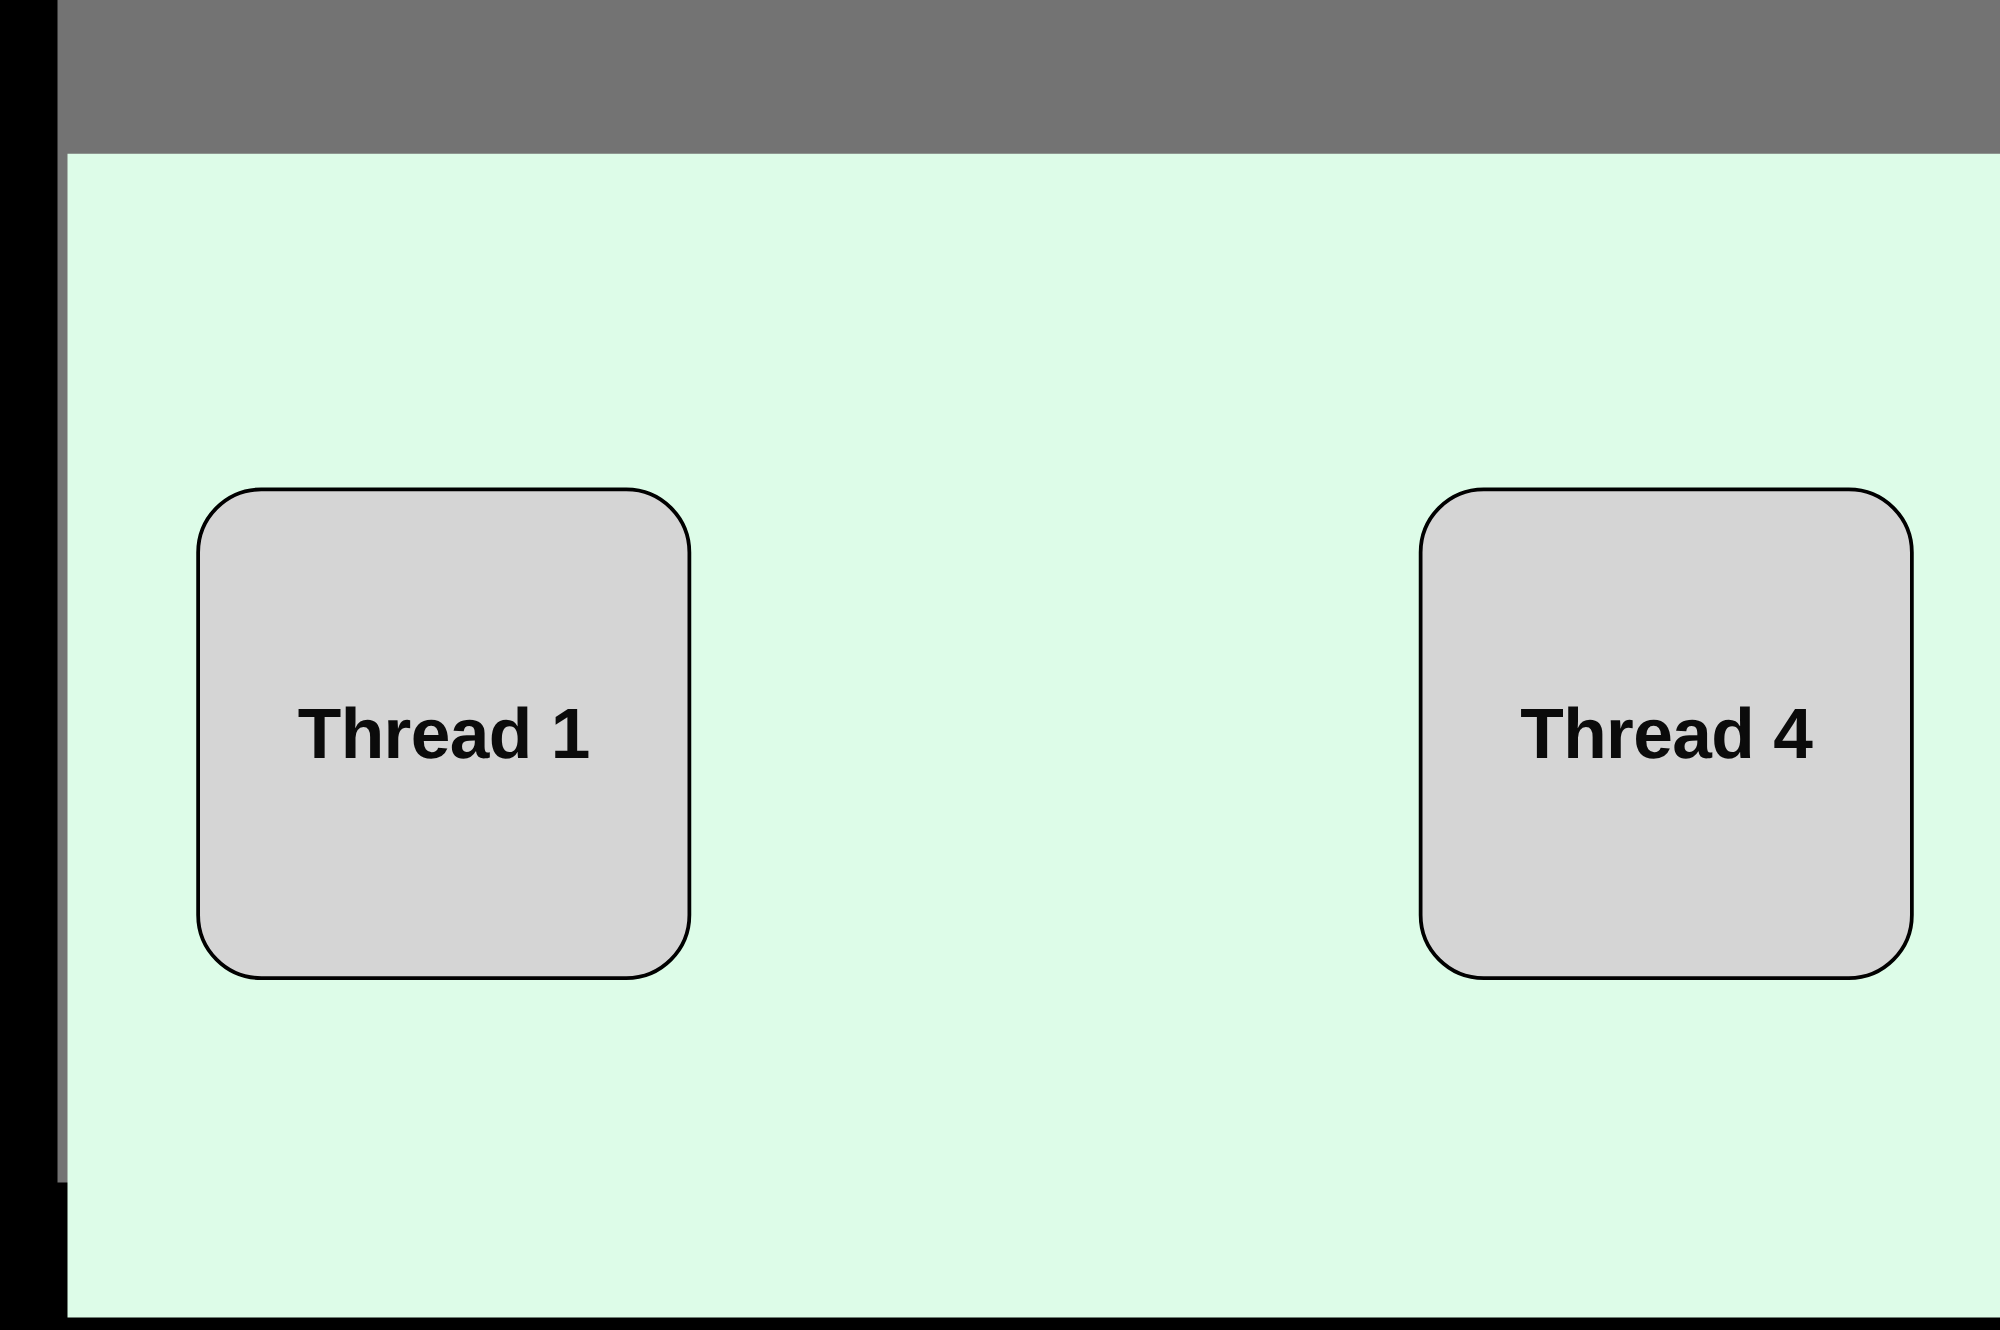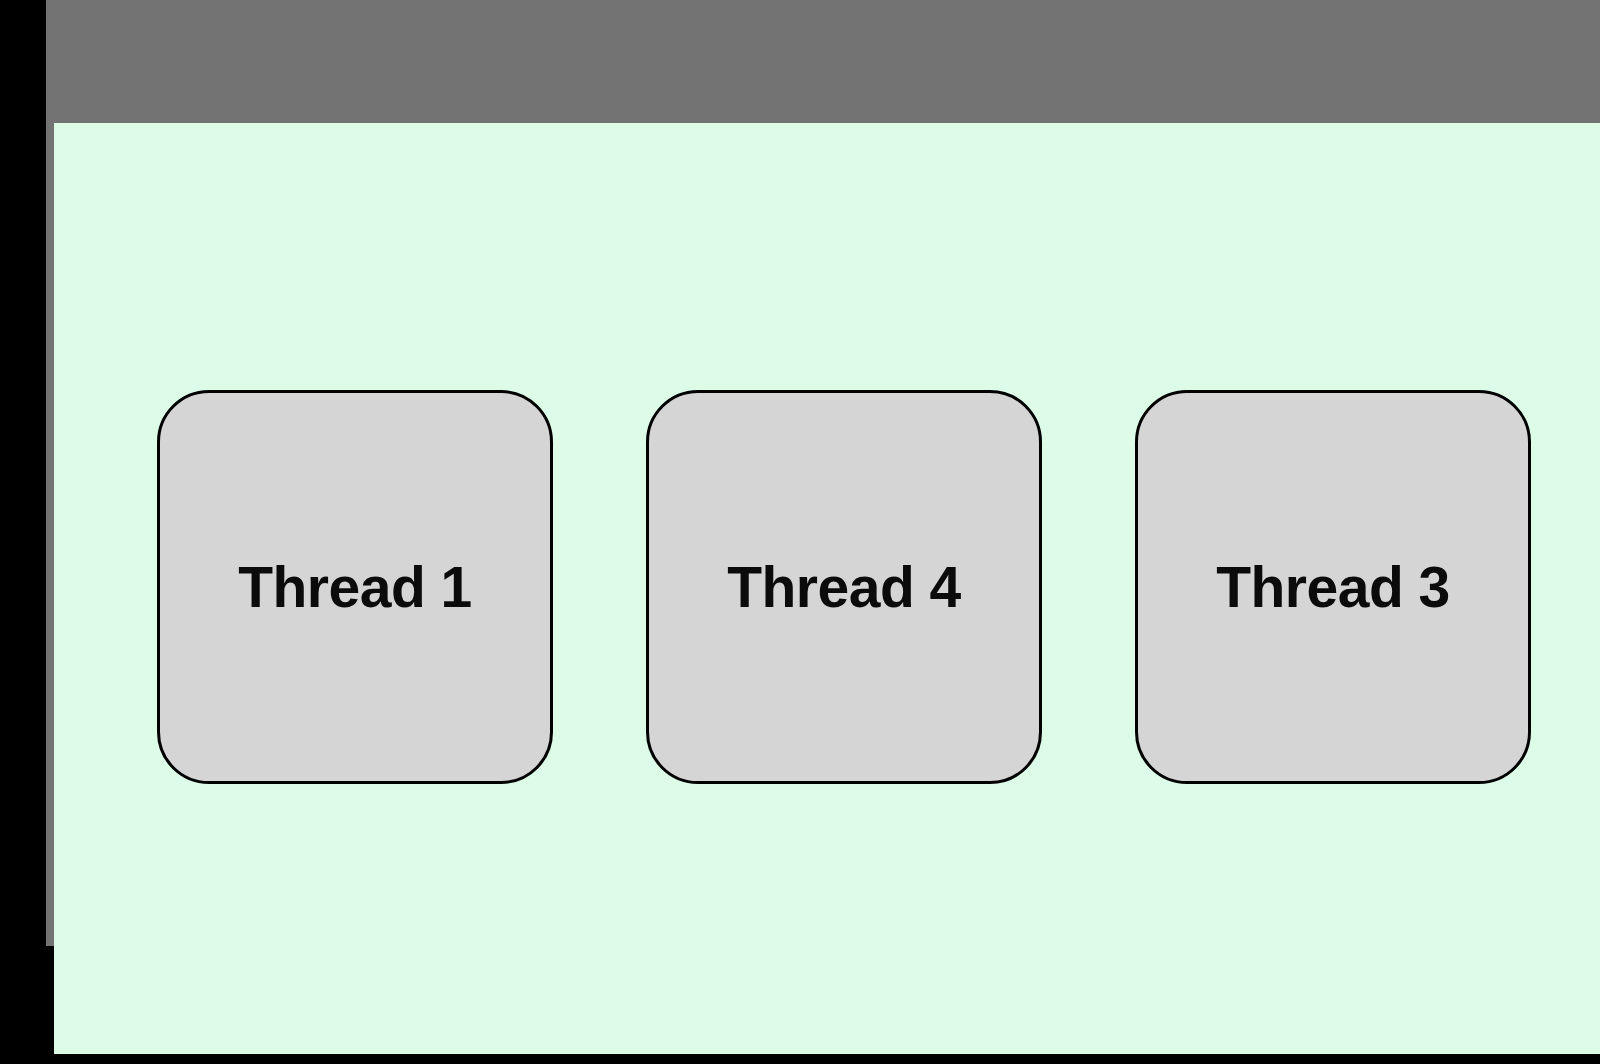--- a/index.html
+++ b/index.html
@@ -80,21 +80,18 @@
     <div id="thread-row">
 
       <div class="thread-node">
         <span class="thread-label">Thread 1</span>
       </div>
 
       <div class="thread-node">
         <span class="thread-label">Thread 4</span>
       </div>
 
-      <div class="thread-node">
-        <span class="thread-label">Thread 3</span>
-      </div>
 
     </div>
 
   </div>
 
 </div>
 
 </body></html>

